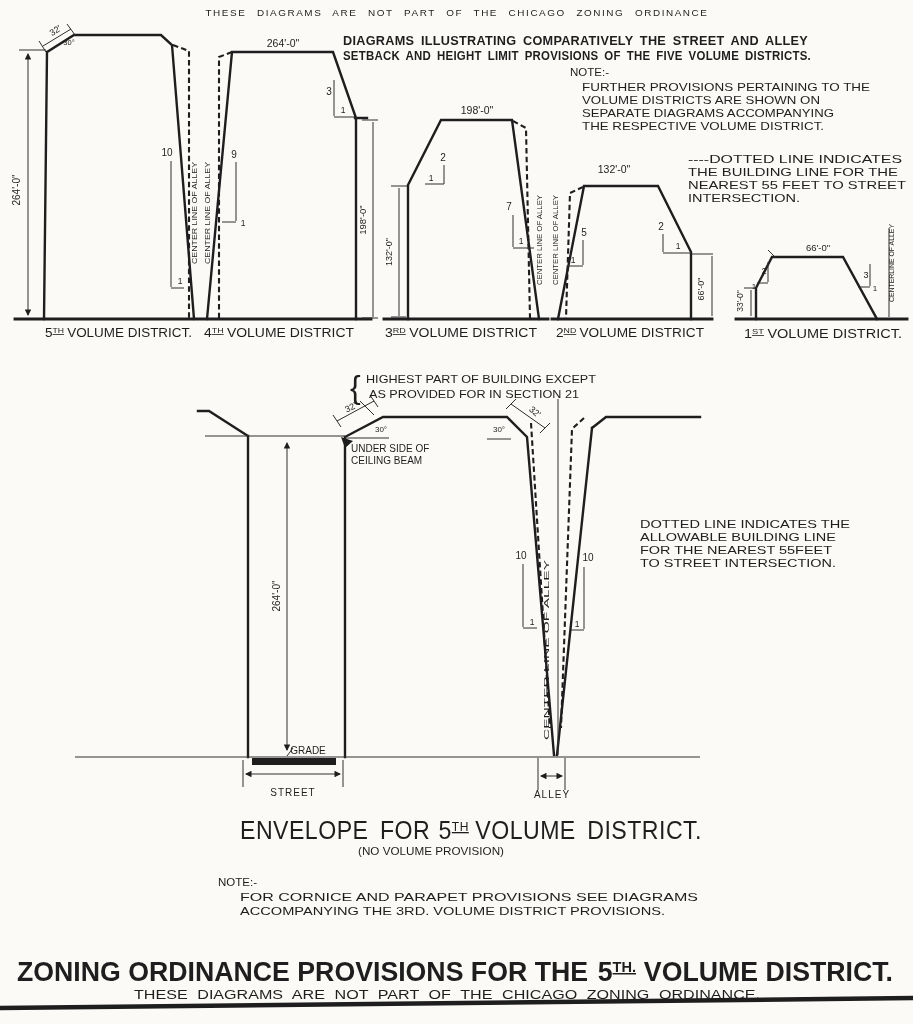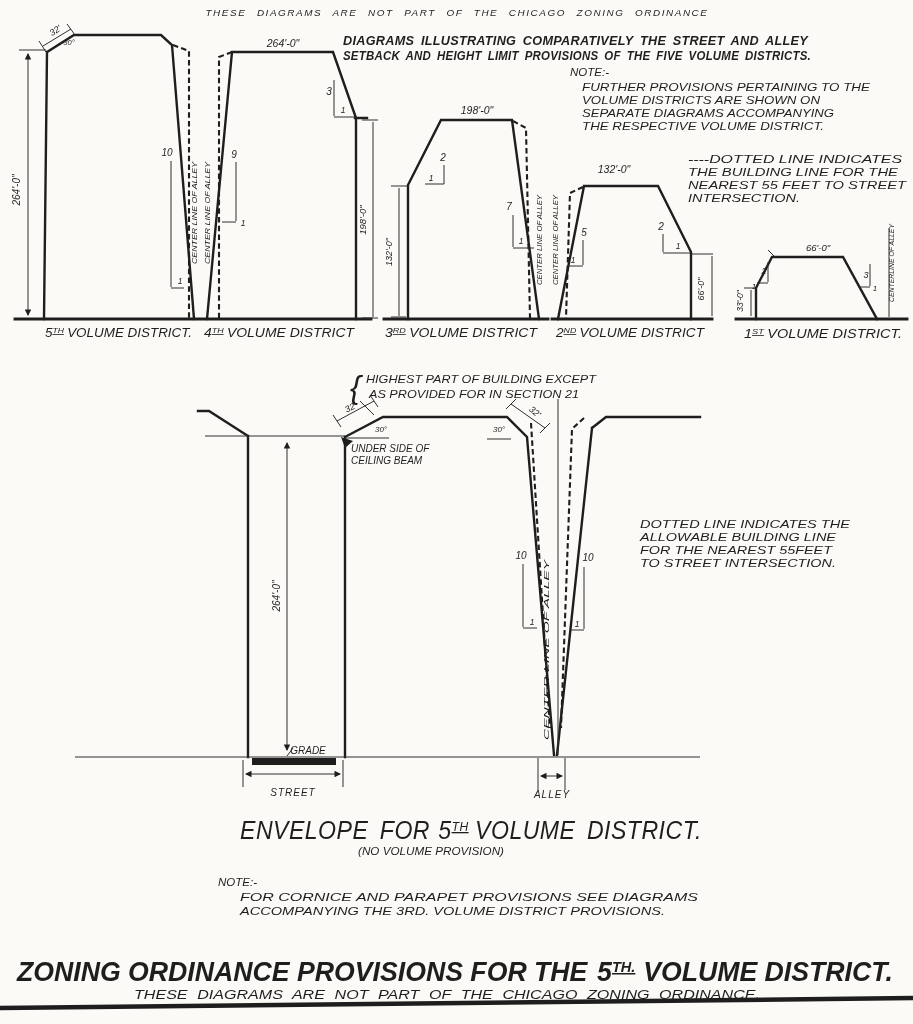--- a/index.html
+++ b/index.html
@@ -1,17 +1,17 @@
 <!DOCTYPE html>
 <html><head>
 <meta charset="utf-8">
 <style>
   html,body{margin:0;padding:0;}
   body{width:913px;height:1024px;background:#fbfaf7;font-family:"Liberation Sans",sans-serif;}
-  #sheet{position:relative;width:913px;height:1024px;font-style:italic;}
+  #sheet{position:relative;width:913px;height:1024px;}
   svg{display:block;}
   svg text{fill:#1e1e1e;font-family:"Liberation Sans",sans-serif;}
   .hv{stroke:#1e1e1e;stroke-width:2.4;fill:none;stroke-linecap:square;}
   .hv3{stroke:#1e1e1e;stroke-width:2.9;fill:none;stroke-linecap:square;}
   .tn{stroke:#2e2e2e;stroke-width:1;fill:none;}
   .dsh{stroke:#1e1e1e;stroke-width:2.1;fill:none;stroke-dasharray:5.5 3.2;}
   .t7{font-size:7px;}
   .t75{font-size:7.5px;}
   .t8{font-size:8px;}
   .t85{font-size:8.5px;}

